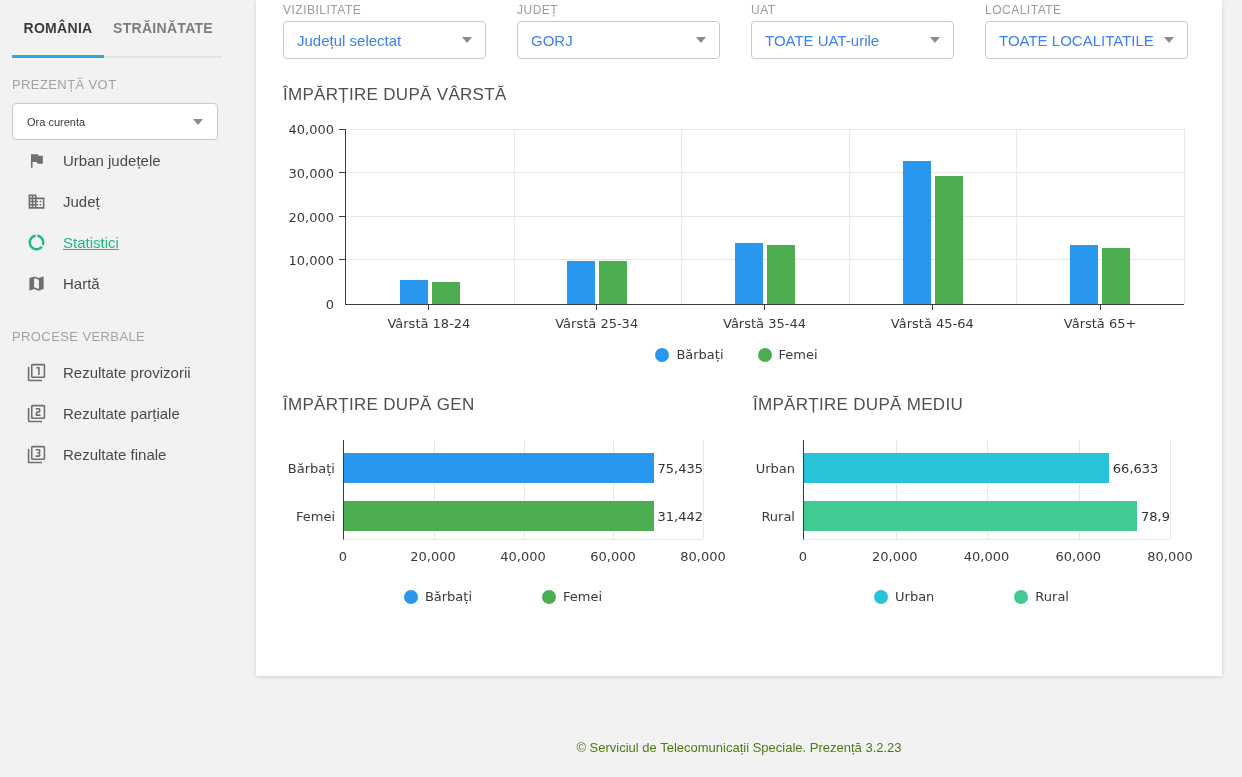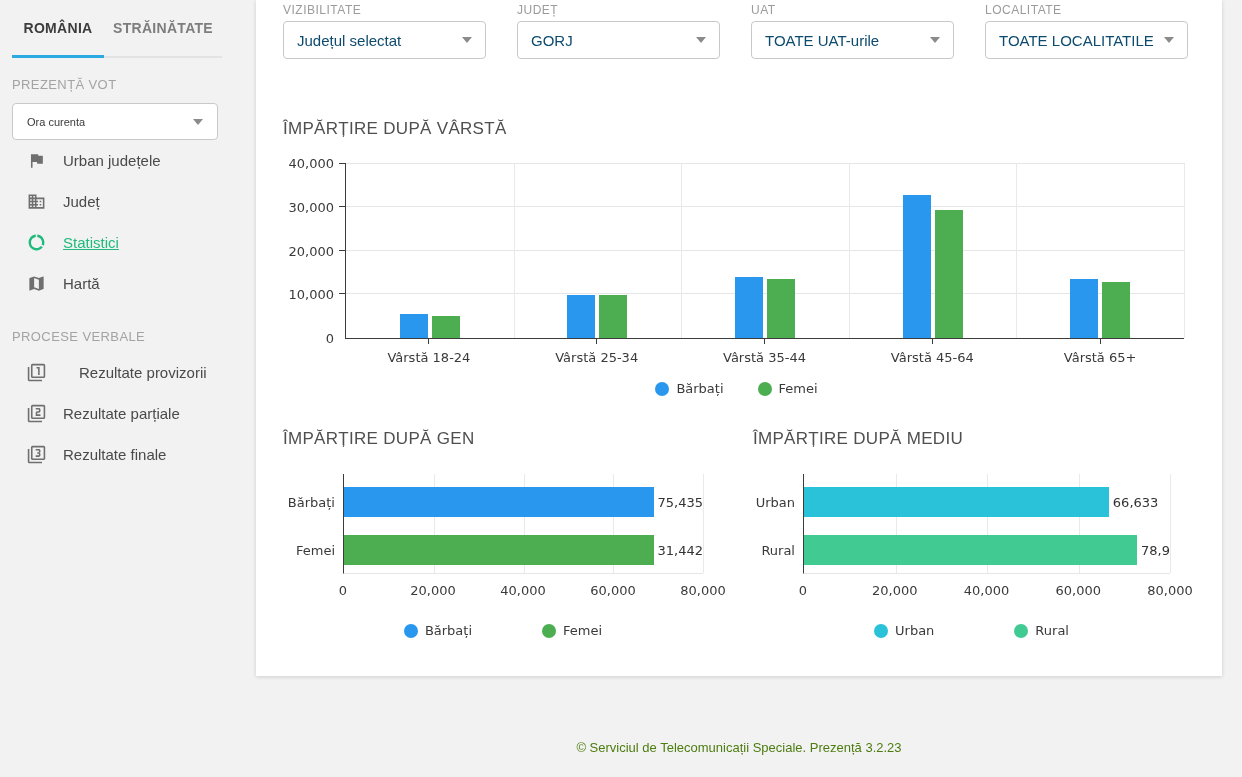--- a/index.html
+++ b/index.html
@@ -27,23 +27,23 @@
   .nav-item.active svg { fill:#1FBA7C; }
 
   
   .main { position:absolute; left:256px; top:0; width:966px; }
   .card { background:#fff; box-shadow:0 1px 4px rgba(0,0,0,.15); height:676px; padding:8px 32px 0 27px; overflow:hidden; }
   .filters { display:flex; gap:31px; margin-top:-5px; }
   .filter { width:203px; }
   .filter-label { font-size:12px; color:#9b9b9b; letter-spacing:.5px; line-height:14px; }
   .select { margin-top:4px; height:38px; border:1px solid #c9c9c9; border-radius:4px; background:#fff;
             display:flex; align-items:center; justify-content:space-between; padding:0 13px; cursor:pointer; }
-  .select span { font-size:15px; color:#0c4a6e; }
-
-  .chart-title { margin-top:60px; font-size:17px; color:#4f4f4f; letter-spacing:.3px; }
+  .select span { font-size:15px; color:#3b82f6; }
+
+  .chart-title { margin-top:26px; font-size:17px; color:#4f4f4f; letter-spacing:.3px; }
 
   
   .chartfont { font-family:"DejaVu Sans", sans-serif; }
   .age-plot { position:relative; margin:24px 6px 0 62px; height:176px;
               border-left:1px solid #3c3c3c; border-bottom:1px solid #3c3c3c; }
   .hgrid { position:absolute; left:0; right:0; height:1px; background:#e6e6e6; }
   .vgrid { position:absolute; top:0; bottom:0; width:1px; background:#e9e9e9; }
   .ylab { position:absolute; right:calc(100% + 12px); transform:translateY(50%); font-size:13px; color:#3a3a3a; white-space:nowrap; }
   .ytick { position:absolute; left:-7px; width:7px; height:1px; background:#3c3c3c; }
   .age-cols { position:absolute; left:0; right:0; top:0; bottom:0; display:flex; }
@@ -120,21 +120,21 @@
     <span class="nav-icon">
       <svg viewBox="0 0 24 24">
           <path d="M20.5 3l-.16.03L15 5.1 9 3 3.36 4.9c-.21.07-.36.25-.36.48V20.5c0 .28.22.5.5.5l.16-.03L9 18.9l6 2.1 5.64-1.9c.21-.07.36-.25.36-.48V3.5c0-.28-.22-.5-.5-.5zM15 19l-6-2.11V5l6 2.11V19z"></path>
         </svg>
     </span>
     <span class="nav-label">Hartă</span>
   </div>
 
   <div class="section-label" style="margin-top:25px;">PROCESE VERBALE</div>
 
-  <div class="nav-item" style="margin-top:8px;gap:16px;">
+  <div class="nav-item" style="margin-top:8px;">
     <span class="nav-icon">
       <svg viewBox="0 0 24 24">
           <path d="M3 5H1v16c0 1.1.9 2 2 2h16v-2H3V5zm11 10h2V5h-4v2h2v8zm7-14H7c-1.1 0-2 .9-2 2v14c0 1.1.9 2 2 2h14c1.1 0 2-.9 2-2V3c0-1.1-.9-2-2-2zm0 16H7V3h14v14z"></path>
         </svg>
     </span>
     <span class="nav-label">Rezultate provizorii</span>
   </div>
   <div class="nav-item">
     <span class="nav-icon">
       <svg viewBox="0 0 24 24">

